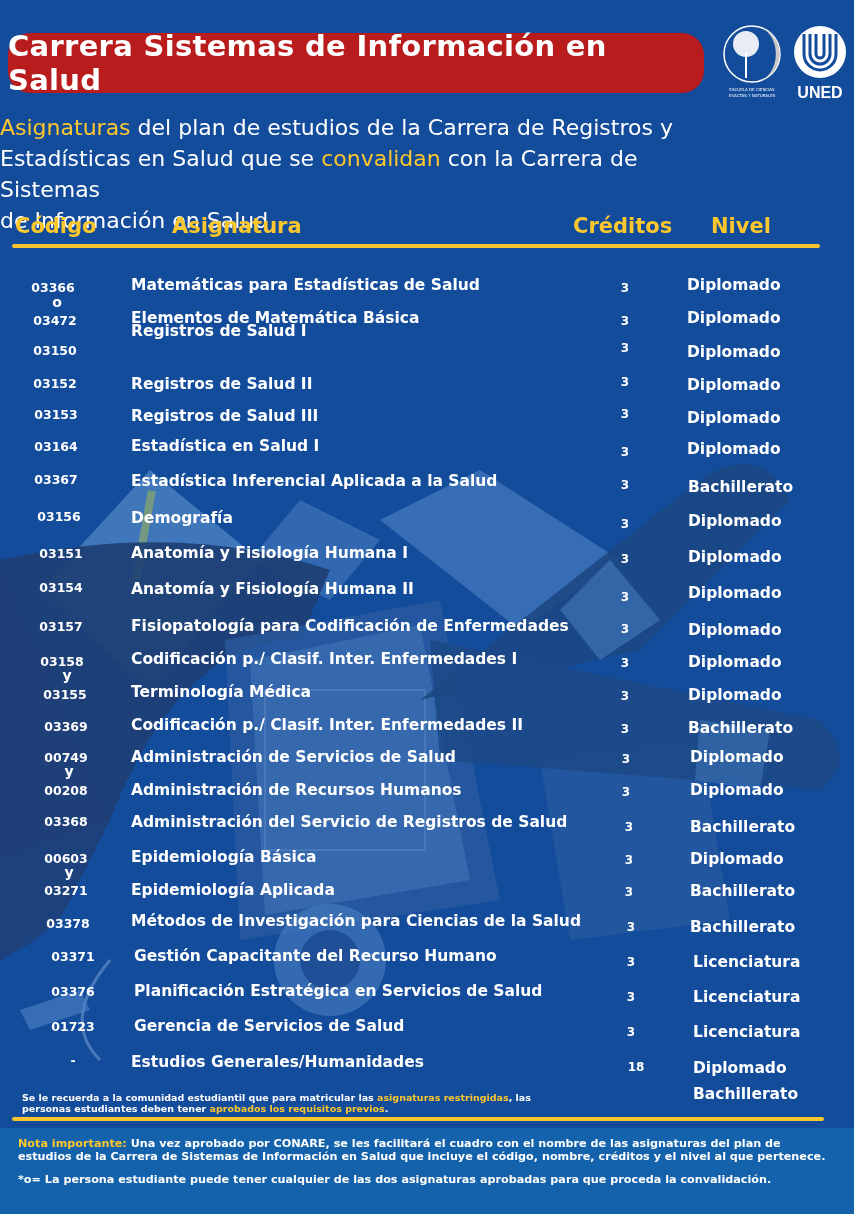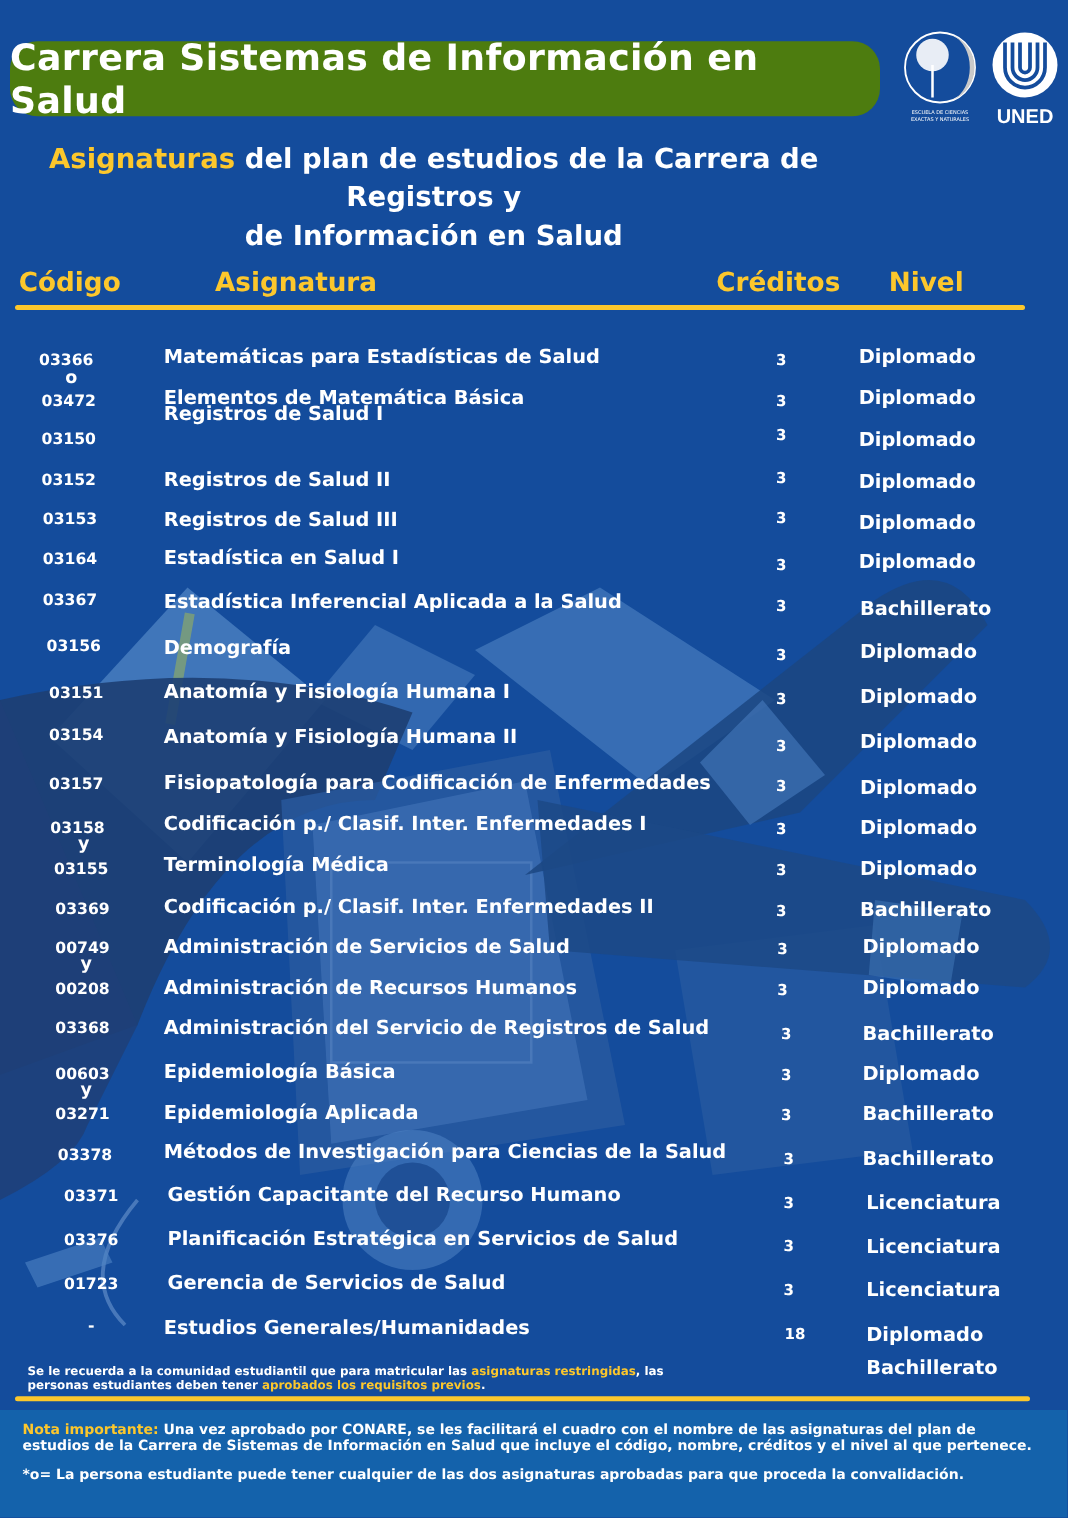--- a/index.html
+++ b/index.html
@@ -8,30 +8,30 @@
     background: #144c9c;
     font-family: "DejaVu Sans", sans-serif;
     color: #ffffff;
     position: relative;
   }
   .bg-art { position: absolute; left: 0; top: 0; width: 854px; height: 1214px; z-index: 0; pointer-events: none; }
   .layer { position: absolute; z-index: 1; }
 
   .title-pill {
     left: 8px; top: 33px; width: 696px; height: 60px;
-    background: #4d7c0f; border-radius: 22px;
+    background: #b91c1c; border-radius: 22px;
     display: flex; align-items: center; justify-content: flex-start;
   }
   .title-pill span { font-size: 29px; font-weight: bold; color: #fff; letter-spacing: 0.3px; }
 
   .logos { left: 722px; top: 22px; width: 128px; height: 80px; }
 
   .subtitle {
-    left: 0; top: 112px; width: 694px; text-align: center;
-    font-size: 22px; font-weight: bold; line-height: 31px;
+    left: 0; top: 112px; width: 694px; 
+    font-size: 22px; font-weight: normal; line-height: 31px;
   }
   .hl { color: #fcc72c; }
 
   .th { top: 214px; font-size: 21px; font-weight: bold; color: #fcc72c; }
   .header-rule { left: 12px; top: 244px; width: 808px; height: 4px; background: #fcc72c; border-radius: 2px; }
 
   .code { font-size: 12.5px; font-weight: bold; width: 70px; text-align: center; }
   .conn { font-size: 14px; font-weight: bold; width: 70px; text-align: center; }
   .subj { font-size: 15.5px; font-weight: bold; white-space: nowrap; }
   .cred { font-size: 12px; font-weight: bold; width: 30px; text-align: center; }
@@ -96,20 +96,21 @@
       <path d="M82,12 L82,32 A16,16 0 0 0 114,32 L114,12" fill="none" stroke="#144c9c" stroke-width="3"></path>
       <path d="M88,12 L88,32 A10,10 0 0 0 108,32 L108,12" fill="none" stroke="#144c9c" stroke-width="3"></path>
       <path d="M94,12 L94,32 A4,4 0 0 0 102,32 L102,12" fill="none" stroke="#144c9c" stroke-width="3"></path>
       <text x="98" y="76" font-size="16" font-weight="bold" fill="#fff" text-anchor="middle" font-family="'Liberation Sans', sans-serif">UNED</text>
     </g>
   </svg>
 </div>
 
 <div class="layer subtitle">
   <div><span class="hl">Asignaturas</span><span> del plan de estudios de la Carrera de Registros y</span></div>
+  <div><span>Estadísticas en Salud que se </span><span class="hl">convalidan</span><span> con la Carrera de Sistemas</span></div>
   <div>de Información en Salud</div>
 </div>
 
 <div class="layer th" style="left:15px;">Código</div>
 <div class="layer th" style="left:131px;margin-left:41px;">Asignatura</div>
 <div class="layer th" style="left:573px;">Créditos</div>
 <div class="layer th" style="left:711px;">Nivel</div>
 <div class="layer header-rule"></div>
 
 <div>

